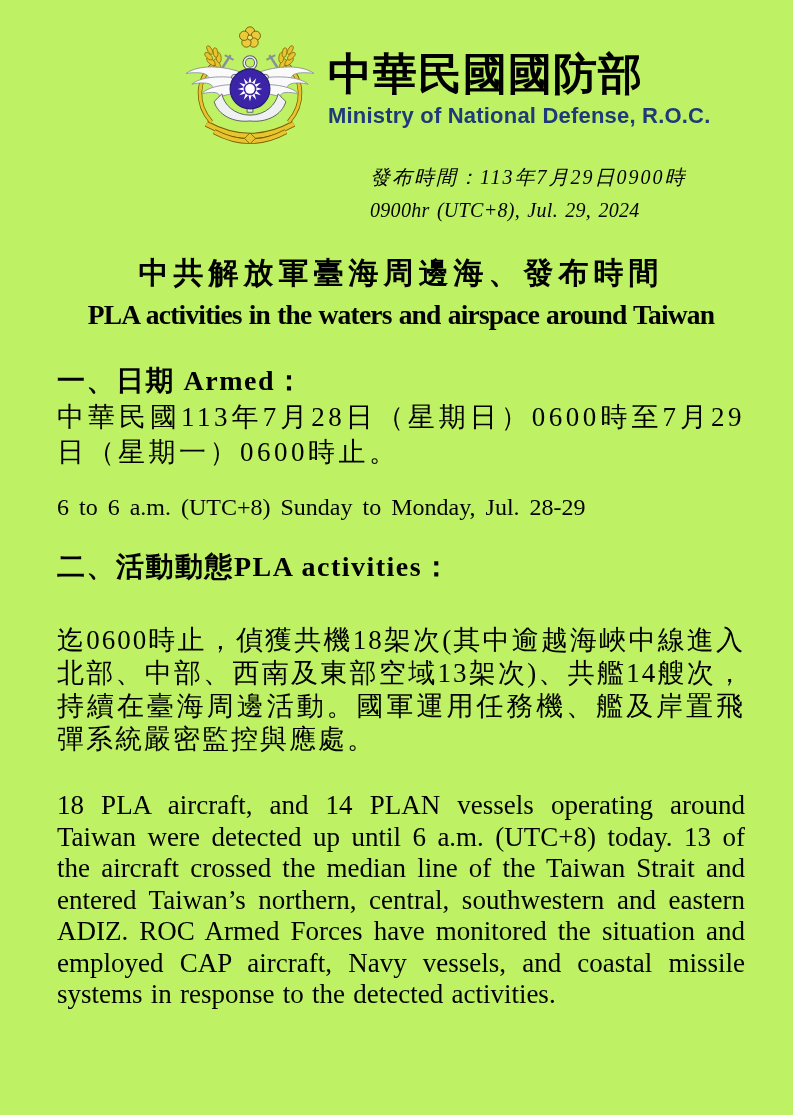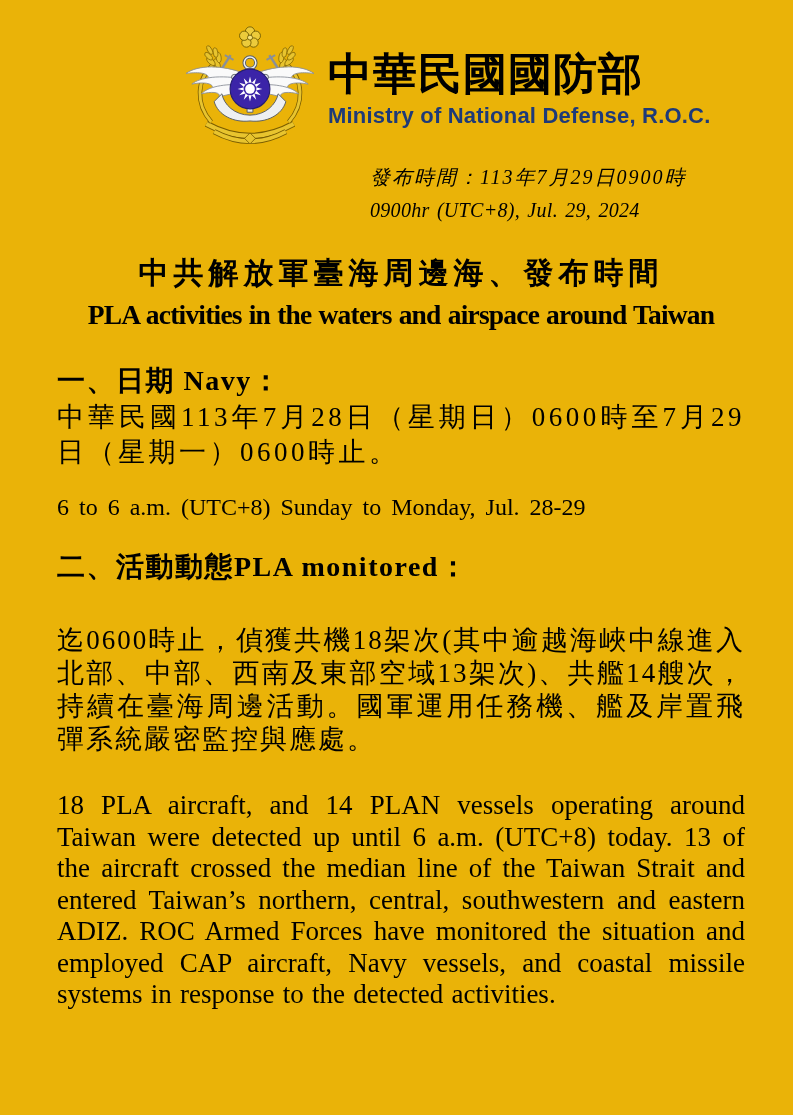--- a/index.html
+++ b/index.html
@@ -1,21 +1,21 @@
 <!DOCTYPE html>
 <html><head>
 <meta charset="utf-8">
 <style>
   html,body{margin:0;padding:0;background:#ffffff;}
   .page{
     position:relative;
     width:793px;height:1115px;
     box-sizing:border-box;
     padding:25px 48px 0 57px;
-    background:#eab308;
+    background:#bef264;
     color:#000;
     font-family:"Liberation Serif","DejaVu Serif",serif;
     overflow:hidden;
   }
   
   .header{display:flex;align-items:flex-start;margin-left:125px;}
   .emblem-wrap{flex:0 0 auto;width:136px;height:126px;}
   .header-text{margin-left:10px;padding-top:26px;}
   .title-zh{
     font-size:44px;line-height:1.1;font-weight:600;
@@ -128,24 +128,24 @@
     <div class="release-zh">發布時間：113年7月29日0900時</div>
     <div class="release-en">0900hr (UTC+8), Jul. 29, 2024</div>
   </div>
 
   <div class="doc-title">
     <div class="doc-title-zh">中共解放軍臺海周邊海、發布時間</div>
     <div class="doc-title-en">PLA activities in the waters and airspace around Taiwan</div>
   </div>
 
   <section>
-    <div class="sec-heading h-date">一、日期 Navy：</div>
+    <div class="sec-heading h-date">一、日期 Armed：</div>
     <div class="p-zh-date">中華民國113年7月28日（星期日）0600時至7月29日（星期一）0600時止。</div>
     <div class="p-en-date">6 to 6 a.m. (UTC+8) Sunday to Monday, Jul. 28-29</div>
   </section>
 
   <section>
-    <div class="sec-heading h-act">二、活動動態PLA monitored：</div>
+    <div class="sec-heading h-act">二、活動動態PLA activities：</div>
     <div class="p-zh-act">迄0600時止，偵獲共機18架次(其中逾越海峽中線進入北部、中部、西南及東部空域13架次)、共艦14艘次，持續在臺海周邊活動。國軍運用任務機、艦及岸置飛彈系統嚴密監控與應處。</div>
     <div class="p-en-act">18 PLA aircraft, and 14 PLAN vessels operating around Taiwan were detected up until 6 a.m. (UTC+8) today. 13 of the aircraft crossed the median line of the Taiwan Strait and entered Taiwan’s northern, central, southwestern and eastern ADIZ. ROC Armed Forces have monitored the situation and employed CAP aircraft, Navy vessels, and coastal missile systems in response to the detected activities.</div>
   </section>
 
 </div>
 
 </body></html>

